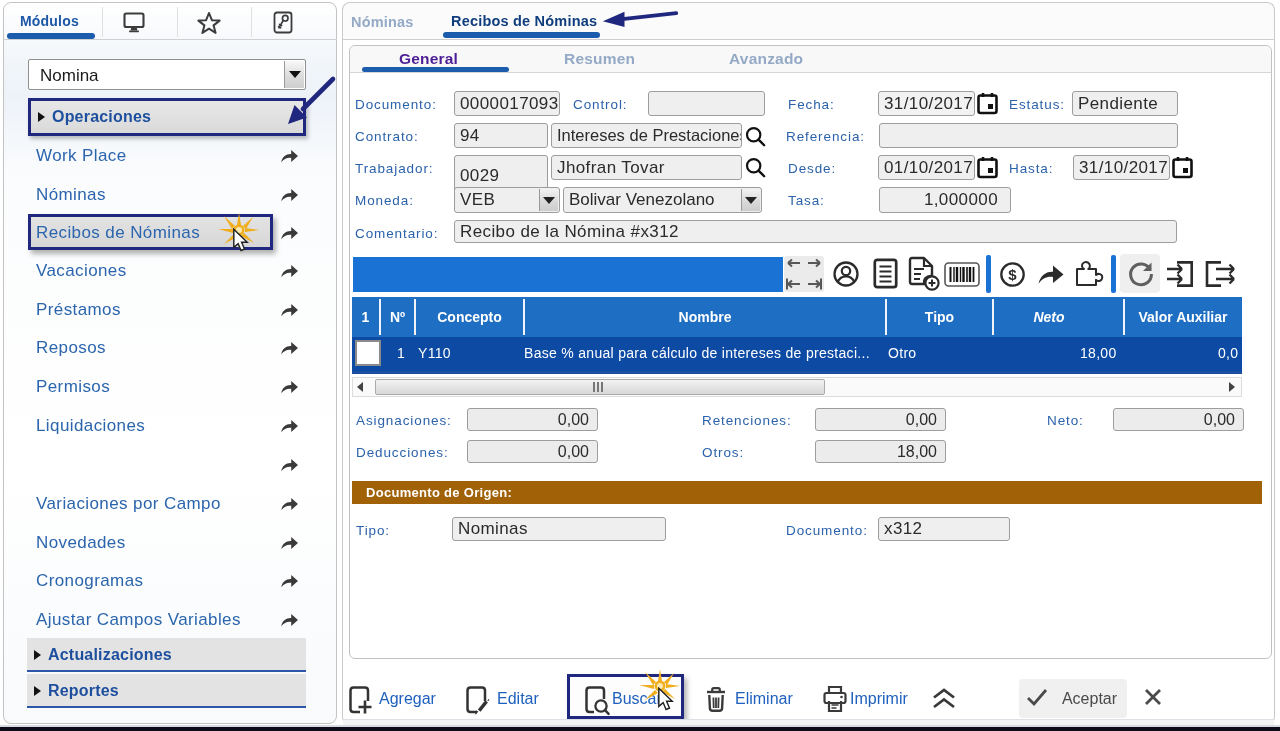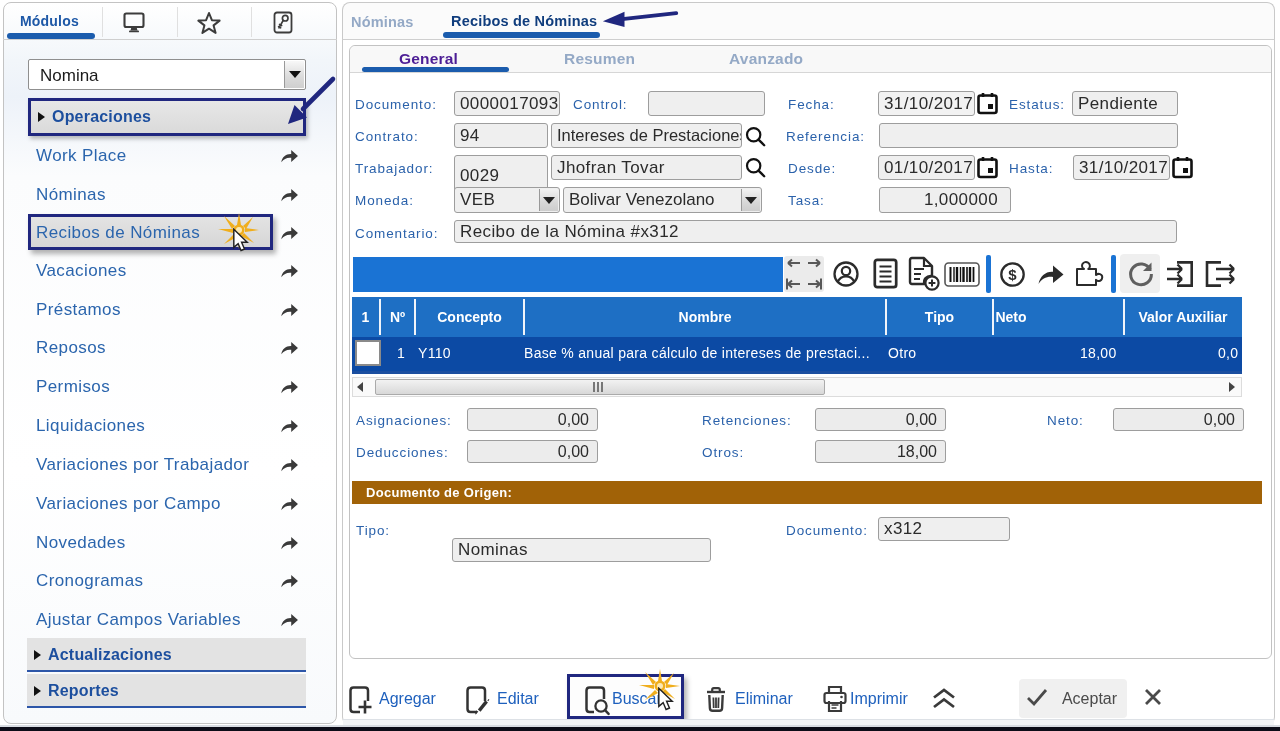--- a/index.html
+++ b/index.html
@@ -104,21 +104,20 @@
   <div class="abs sechead" style="left:52px; top:108px">Operaciones</div>
   <div class="abs" id="recbox"></div>
   <div class="mi" style="top:146px">Work Place</div>
   <div class="mi" style="top:185px">Nóminas</div>
   <div class="mi" style="top:223px">Recibos de Nóminas</div>
   <div class="mi" style="top:261px">Vacaciones</div>
   <div class="mi" style="top:300px">Préstamos</div>
   <div class="mi" style="top:338px">Reposos</div>
   <div class="mi" style="top:377px">Permisos</div>
   <div class="mi" style="top:416px">Liquidaciones</div>
-  <div class="mi" style="top:455px">Variaciones por Trabajador</div>
   <div class="mi" style="top:494px">Variaciones por Campo</div>
   <div class="mi" style="top:533px">Novedades</div>
   <div class="mi" style="top:571px">Cronogramas</div>
   <div class="mi" style="top:610px">Ajustar Campos Variables</div>
   <svg class="share" style="top:148px" viewBox="0 0 22 18">
       <use href="#shr"></use>
     </svg>
   <svg class="share" style="top:187px" viewBox="0 0 22 18">
       <use href="#shr"></use>
     </svg>
@@ -211,21 +210,21 @@
   <div class="bsep" style="left:986px"></div>
   <div class="bsep" style="left:1111px"></div>
   <div class="abs" style="left:1120px; top:254px; width:40px; height:39px; background:#efefef; border-radius:4px;"></div>
 
   <div class="abs" id="thead">
     <div class="th" style="left:0; width:27px;">1</div>
     <div class="th" style="left:29px; width:33px;">Nº</div>
     <div class="th" style="left:64px; width:107px;">Concepto</div>
     <div class="th" style="left:173px; width:360px;">Nombre</div>
     <div class="th" style="left:535px; width:105px;">Tipo</div>
-    <div class="th" style="left:604px; width:110px;">Neto</div>
+    <div class="th" style="left:642px; width:110px;font-style:italic;">Neto</div>
     <div class="th" style="left:772px; width:118px;">Valor Auxiliar</div>
     <div class="thsep" style="left:27px"></div>
     <div class="thsep" style="left:62px"></div>
     <div class="thsep" style="left:171px"></div>
     <div class="thsep" style="left:533px"></div>
     <div class="thsep" style="left:640px"></div>
     <div class="thsep" style="left:771px"></div>
   </div>
   <div class="abs" id="trow">
     <div id="rowchk"></div>
@@ -247,21 +246,21 @@
   <div class="totinp" style="left:815px; top:408px; width:131px; height:23px;">0,00</div>
   <div class="lbl" style="left:1047px; top:413px">Neto:</div>
   <div class="totinp" style="left:1113px; top:408px; width:131px; height:23px;">0,00</div>
   <div class="lbl" style="left:356px; top:445px">Deducciones:</div>
   <div class="totinp" style="left:467px; top:440px; width:131px; height:23px;">0,00</div>
   <div class="lbl" style="left:702px; top:445px">Otros:</div>
   <div class="totinp" style="left:815px; top:440px; width:131px; height:23px;">18,00</div>
 
   <div class="abs" id="origbar">Documento de Origen:</div>
   <div class="lbl" style="left:356px; top:523px">Tipo:</div>
-  <div class="inp" style="left:452px; top:538px; width:259px; height:24px;">Nominas</div>
+  <div class="inp" style="left:452px; top:517px; width:214px; height:24px;">Nominas</div>
   <div class="lbl" style="left:786px; top:523px">Documento:</div>
   <div class="inp" style="left:878px; top:517px; width:132px; height:24px;">x312</div>
 
   <div class="bbtxt" style="left:379px; top:690px">Agregar</div>
   <div class="bbtxt" style="left:497px; top:690px">Editar</div>
   <div class="abs" id="buscarbox"></div>
   <div class="bbtxt" style="left:612px; top:690px">Buscar</div>
   <div class="bbtxt" style="left:735px; top:690px">Eliminar</div>
   <div class="bbtxt" style="left:850px; top:690px">Imprimir</div>
   <div class="greybtn" style="left:1019px; width:108px;justify-content:center;">

